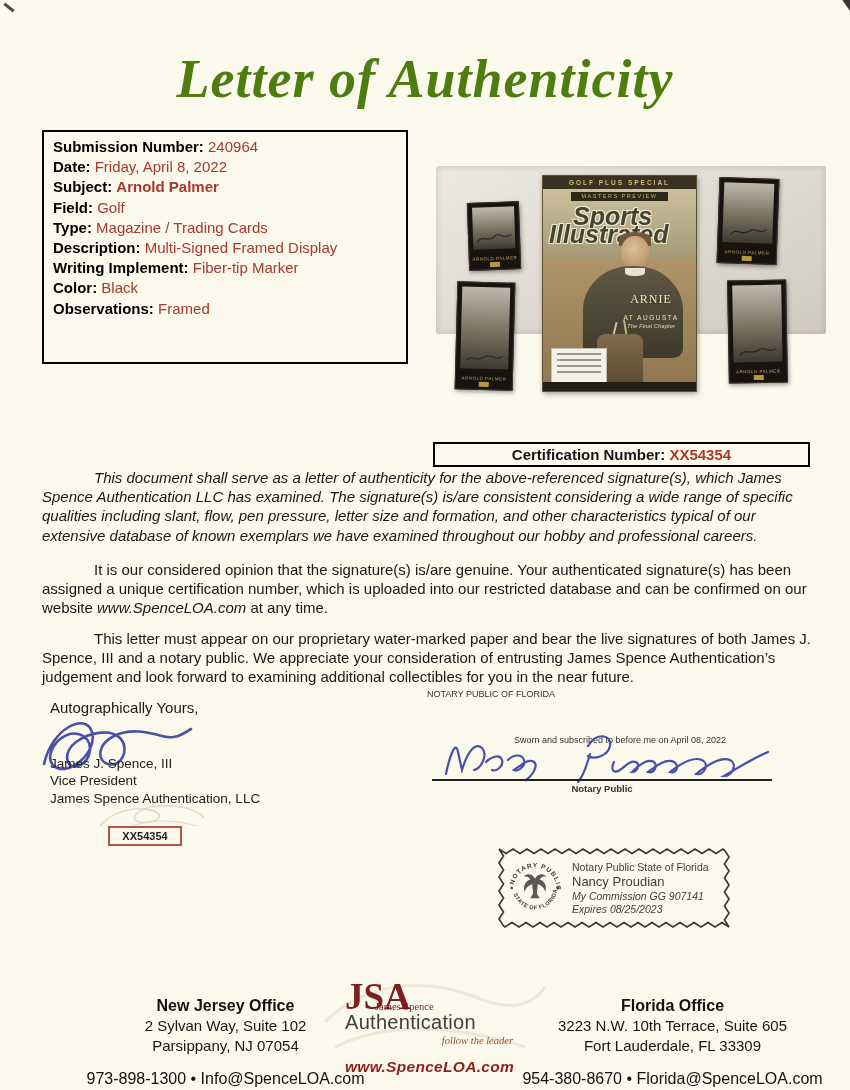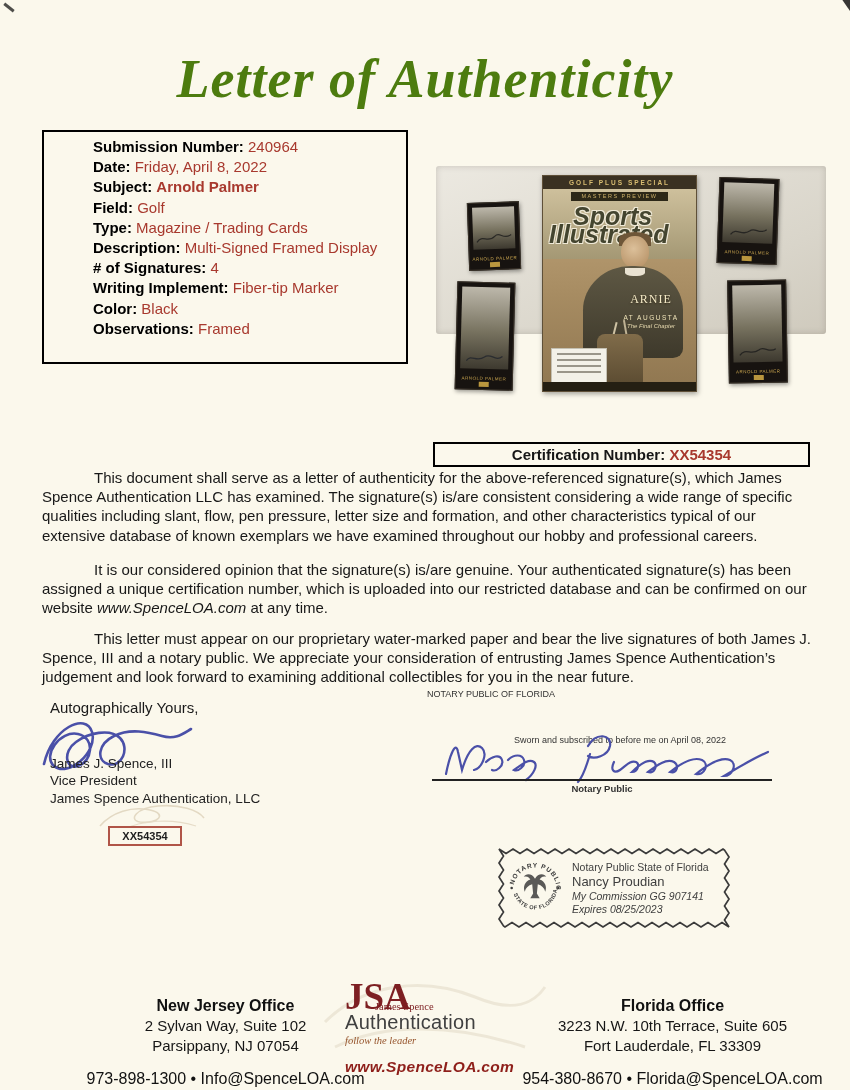--- a/index.html
+++ b/index.html
@@ -8,21 +8,21 @@
   .abs{position:absolute;}
 
   
   .title{top:48px;left:0;right:0;text-align:center;font-family:"Liberation Serif",serif;
          font-style:italic;font-weight:bold;font-size:54px;color:#4d7c0f;letter-spacing:1px;}
 
   
   .info-box{left:42px;top:130px;width:366px;height:234px;border:2px solid #000;
             padding:5px 9px;box-sizing:border-box;background:#fbf8ec;}
   .info-row{font-size:15px;line-height:20.2px;white-space:nowrap;}
-  .info-label{font-weight:bold;color:#000;margin-left:40px;}
+  .info-label{font-weight:bold;color:#000;}
   .info-value{color:#a8392e;}
   .bv{font-weight:bold;}
 
   
   .photo{left:436px;top:166px;width:390px;height:168px;border-radius:3px;
          background:linear-gradient(155deg,#ece9e1,#d9d5ca 70%,#cfcabd);box-shadow:0 0 6px rgba(90,85,70,.25) inset;}
   .mag{left:106px;top:9px;width:153px;height:215px;background:linear-gradient(#c3a87e,#a78c62 55%,#8f7650);
        border:1px solid #5f5038;box-shadow:1px 2px 5px rgba(0,0,0,.35);overflow:hidden;}
   .mag-banner{left:0;top:0;right:0;height:13px;background:#3a3122;color:#d9bd72;font-size:6.5px;
               letter-spacing:2px;text-align:center;line-height:13px;font-weight:bold;}
@@ -63,21 +63,21 @@
   .card-tr{left:282px;top:12px;width:58px;height:84px;transform:rotate(2deg);}
   .card-br{left:292px;top:114px;width:57px;height:101px;transform:rotate(-1deg);}
 
   
   .cert-box{left:433px;top:442px;width:377px;height:25px;border:2px solid #000;box-sizing:border-box;
             text-align:center;font-size:15px;font-weight:bold;line-height:21px;background:#fbf8ec;}
   .cert-value{color:#a8392e;}
 
   
   .para{left:42px;width:772px;font-size:15px;line-height:19.2px;color:#181818;text-indent:52px;}
-  .p1{top:468px;} .p2{top:560px;} .p3{top:629px;}
+  .p1{top:468px;font-style:italic;} .p2{top:560px;} .p3{top:629px;}
   .it{font-style:italic;}
 
   
   .salutation{left:50px;top:699px;font-size:15px;color:#1a1a1a;}
   .js-sig{left:34px;top:706px;width:160px;height:86px;}
   .sig-block{left:50px;top:755px;font-size:13.5px;line-height:17.3px;color:#222;}
   .emboss{left:92px;top:800px;width:120px;height:36px;opacity:.4;}
   .cert-stamp{left:108px;top:826px;width:74px;height:20px;border:2px solid #b05548;box-sizing:border-box;
               text-align:center;font-size:11px;font-weight:bold;line-height:16px;color:#1d1d1d;background:#fbf8ec;}
 
@@ -103,21 +103,21 @@
   .office-nj{left:53px;} .office-fl{left:505px;width:335px;}
   .f-title{font-size:16px;font-weight:bold;line-height:20px;color:#111;}
   .f-line{font-size:15px;line-height:19.5px;color:#161616;}
   .f-contact{font-size:16px;line-height:20px;margin-top:14px;color:#111;}
   .wm{left:305px;top:962px;width:250px;height:105px;opacity:.16;}
   .logo{left:345px;top:982px;width:168px;}
   .jsa{font-family:"Liberation Serif",serif;font-weight:bold;font-size:37px;color:#7d1f22;line-height:30px;}
   .jsa-sub{position:relative;top:-11px;left:30px;font-family:"Liberation Serif",serif;font-size:10.5px;color:#7d1f22;}
   .jsa-main{font-family:Liberation Sans, sans-serif;font-size:20px;color:#404040;margin-top:-12px;letter-spacing:.3px;}
   .jsa-tag{font-family:"Liberation Serif",serif;font-style:italic;font-size:10.5px;color:#96542c;
-           text-align:left;margin-top:1px;}
+           text-align:right;margin-top:1px;}
   .jsa-site{font-size:15.5px;font-weight:bold;font-style:italic;color:#8e1f1a;margin-top:12px;text-align:center;letter-spacing:.3px;}
 
   .corner-tl{left:3px;top:6px;width:12px;height:3px;background:#141414;transform:rotate(38deg);opacity:.75;}
   .corner-tr{right:0;top:0;width:9px;height:11px;background:#141414;
              clip-path:polygon(100% 0,15% 0,100% 100%);opacity:.85;}
 </style>
 </head>
 <body>
 
 <div class="page">
@@ -127,21 +127,20 @@
 
   <div class="abs title">Letter of Authenticity</div>
 
   <div class="abs info-box">
     <div class="info-row"><span class="info-label">Submission Number:</span> <span class="info-value">240964</span></div>
     <div class="info-row"><span class="info-label">Date:</span> <span class="info-value">Friday, April 8, 2022</span></div>
     <div class="info-row"><span class="info-label">Subject:</span> <span class="info-value bv">Arnold Palmer</span></div>
     <div class="info-row"><span class="info-label">Field:</span> <span class="info-value">Golf</span></div>
     <div class="info-row"><span class="info-label">Type:</span> <span class="info-value">Magazine / Trading Cards</span></div>
     <div class="info-row"><span class="info-label">Description:</span> <span class="info-value">Multi-Signed Framed Display</span></div>
-    <div class="info-row"><span class="info-label"># of Signatures:</span> <span class="info-value">4</span></div>
     <div class="info-row"><span class="info-label">Writing Implement:</span> <span class="info-value">Fiber-tip Marker</span></div>
     <div class="info-row"><span class="info-label">Color:</span> <span class="info-value">Black</span></div>
     <div class="info-row"><span class="info-label">Observations:</span> <span class="info-value">Framed</span></div>
   </div>
 
   <div class="abs photo">
     <div class="abs mag">
       <div class="abs mag-scene"></div>
       <div class="abs mag-banner">GOLF PLUS SPECIAL</div>
       <div class="abs mag-preview">MASTERS PREVIEW</div>

